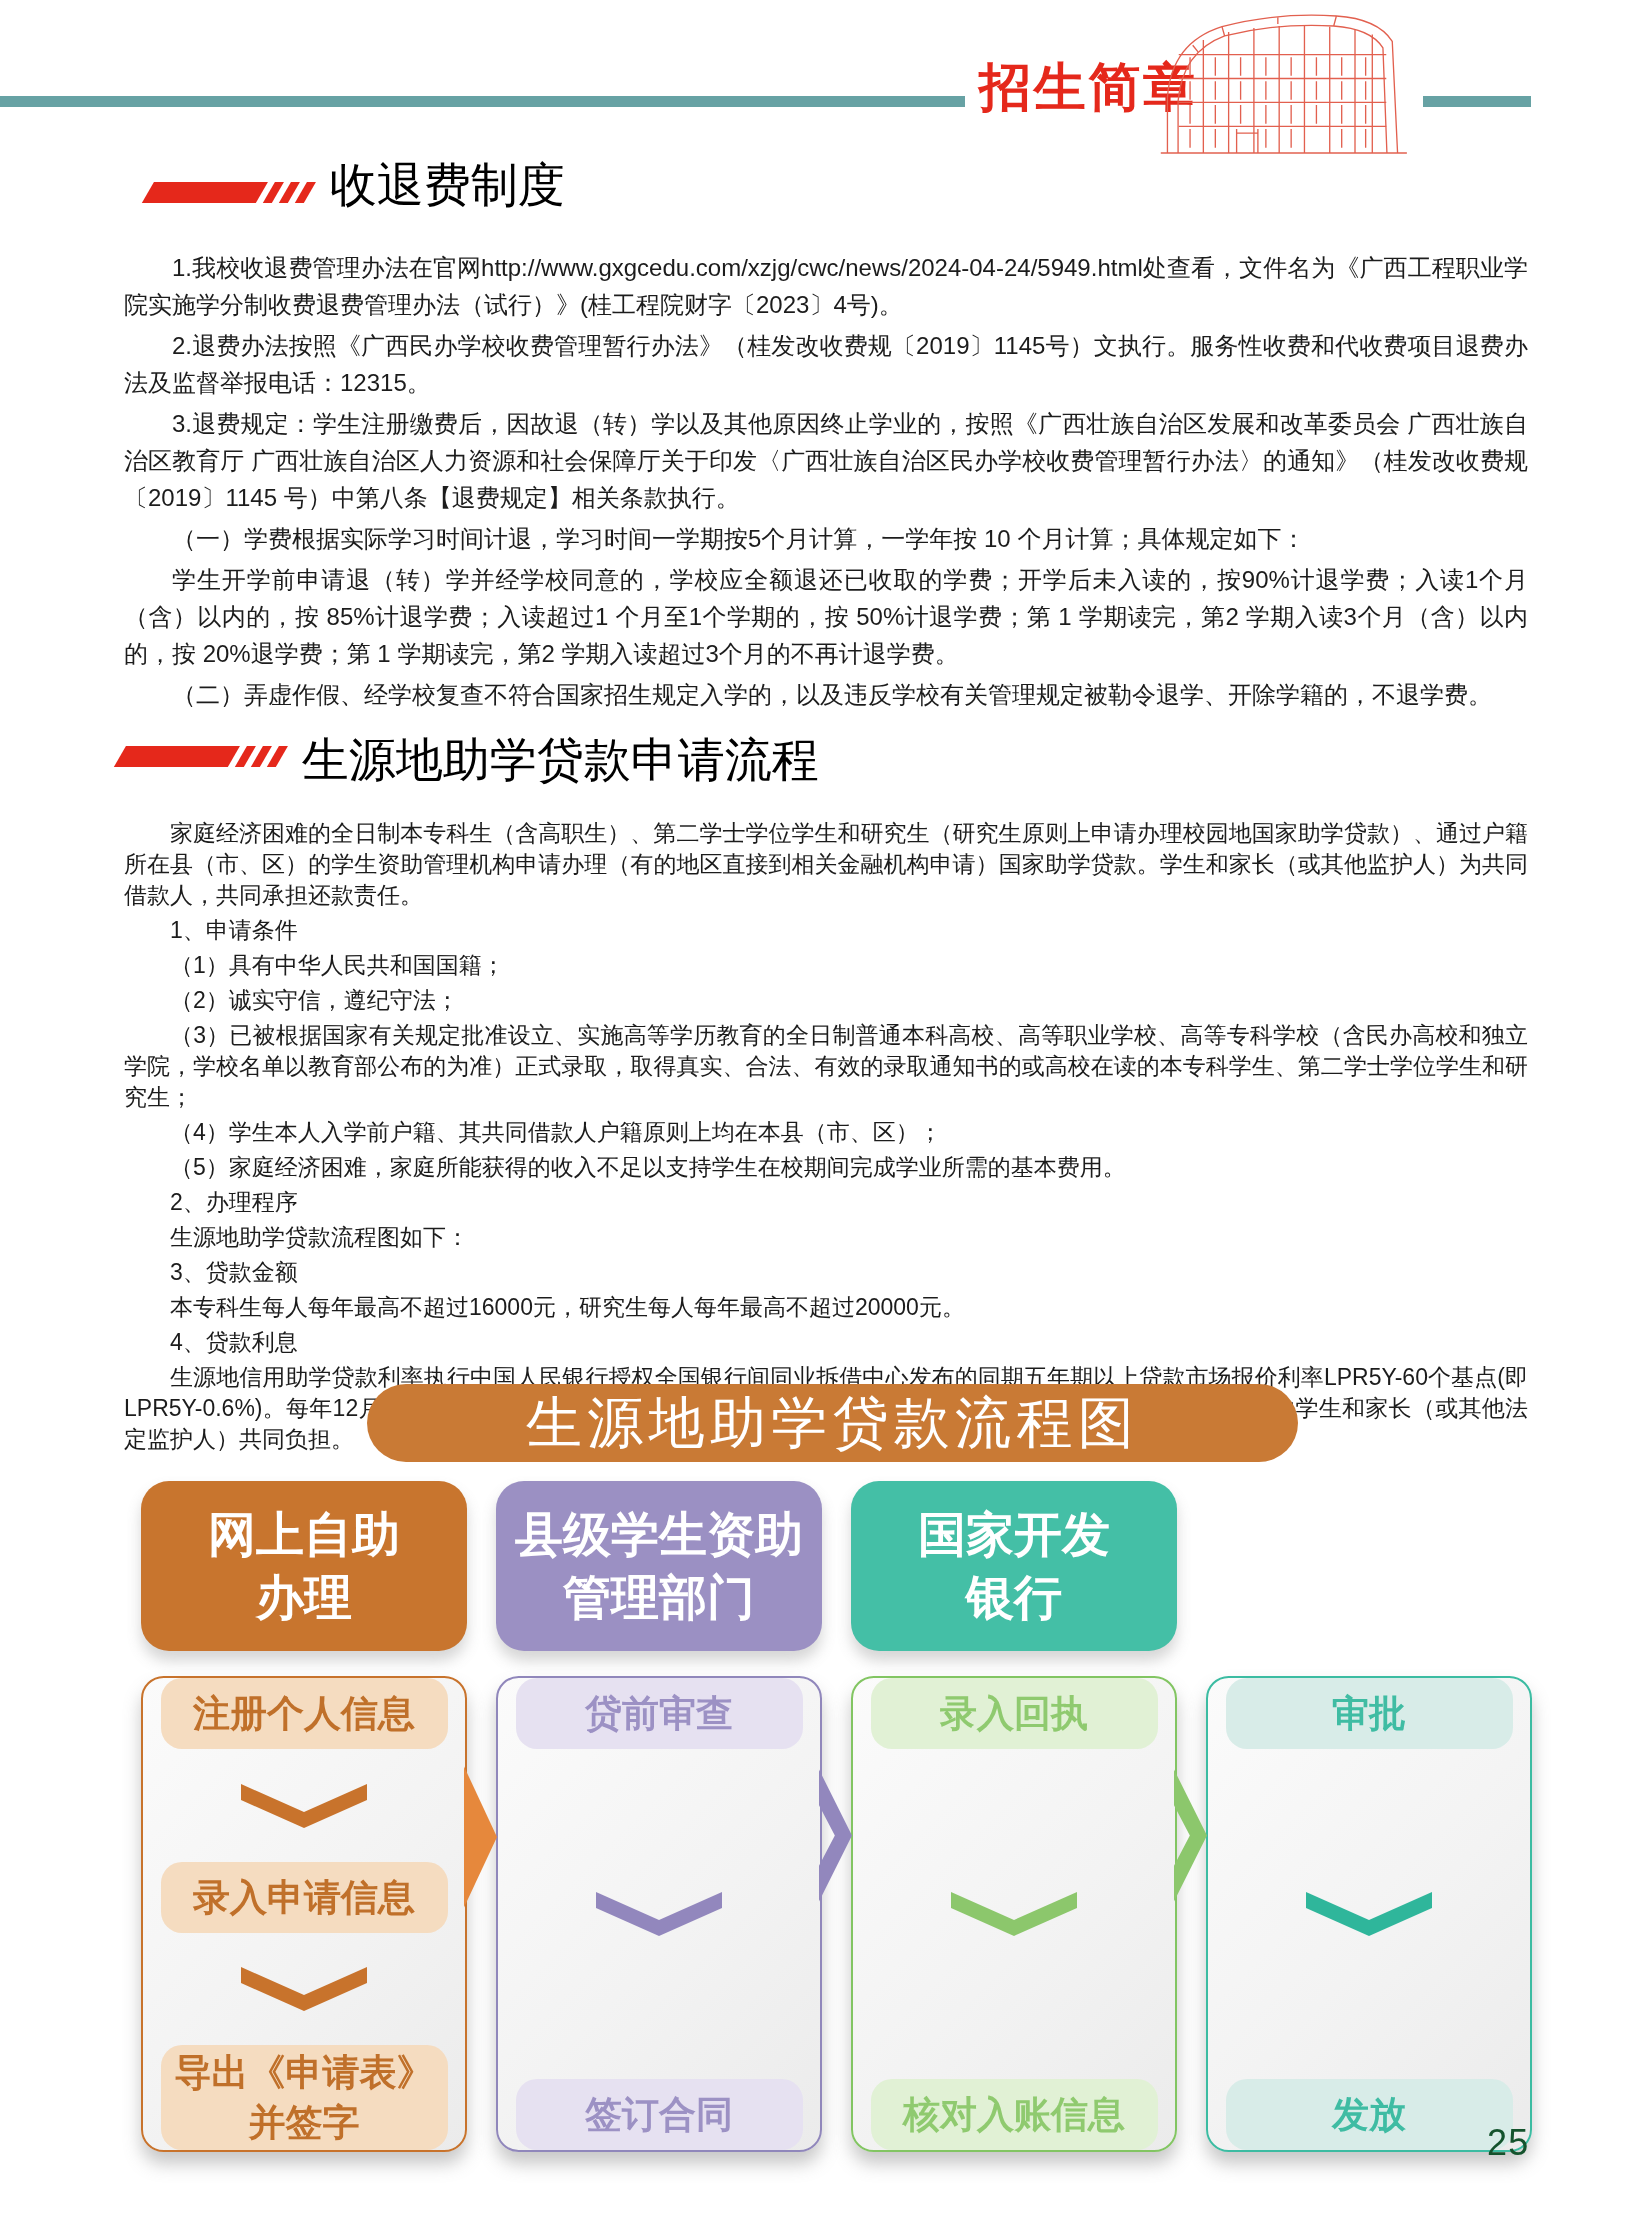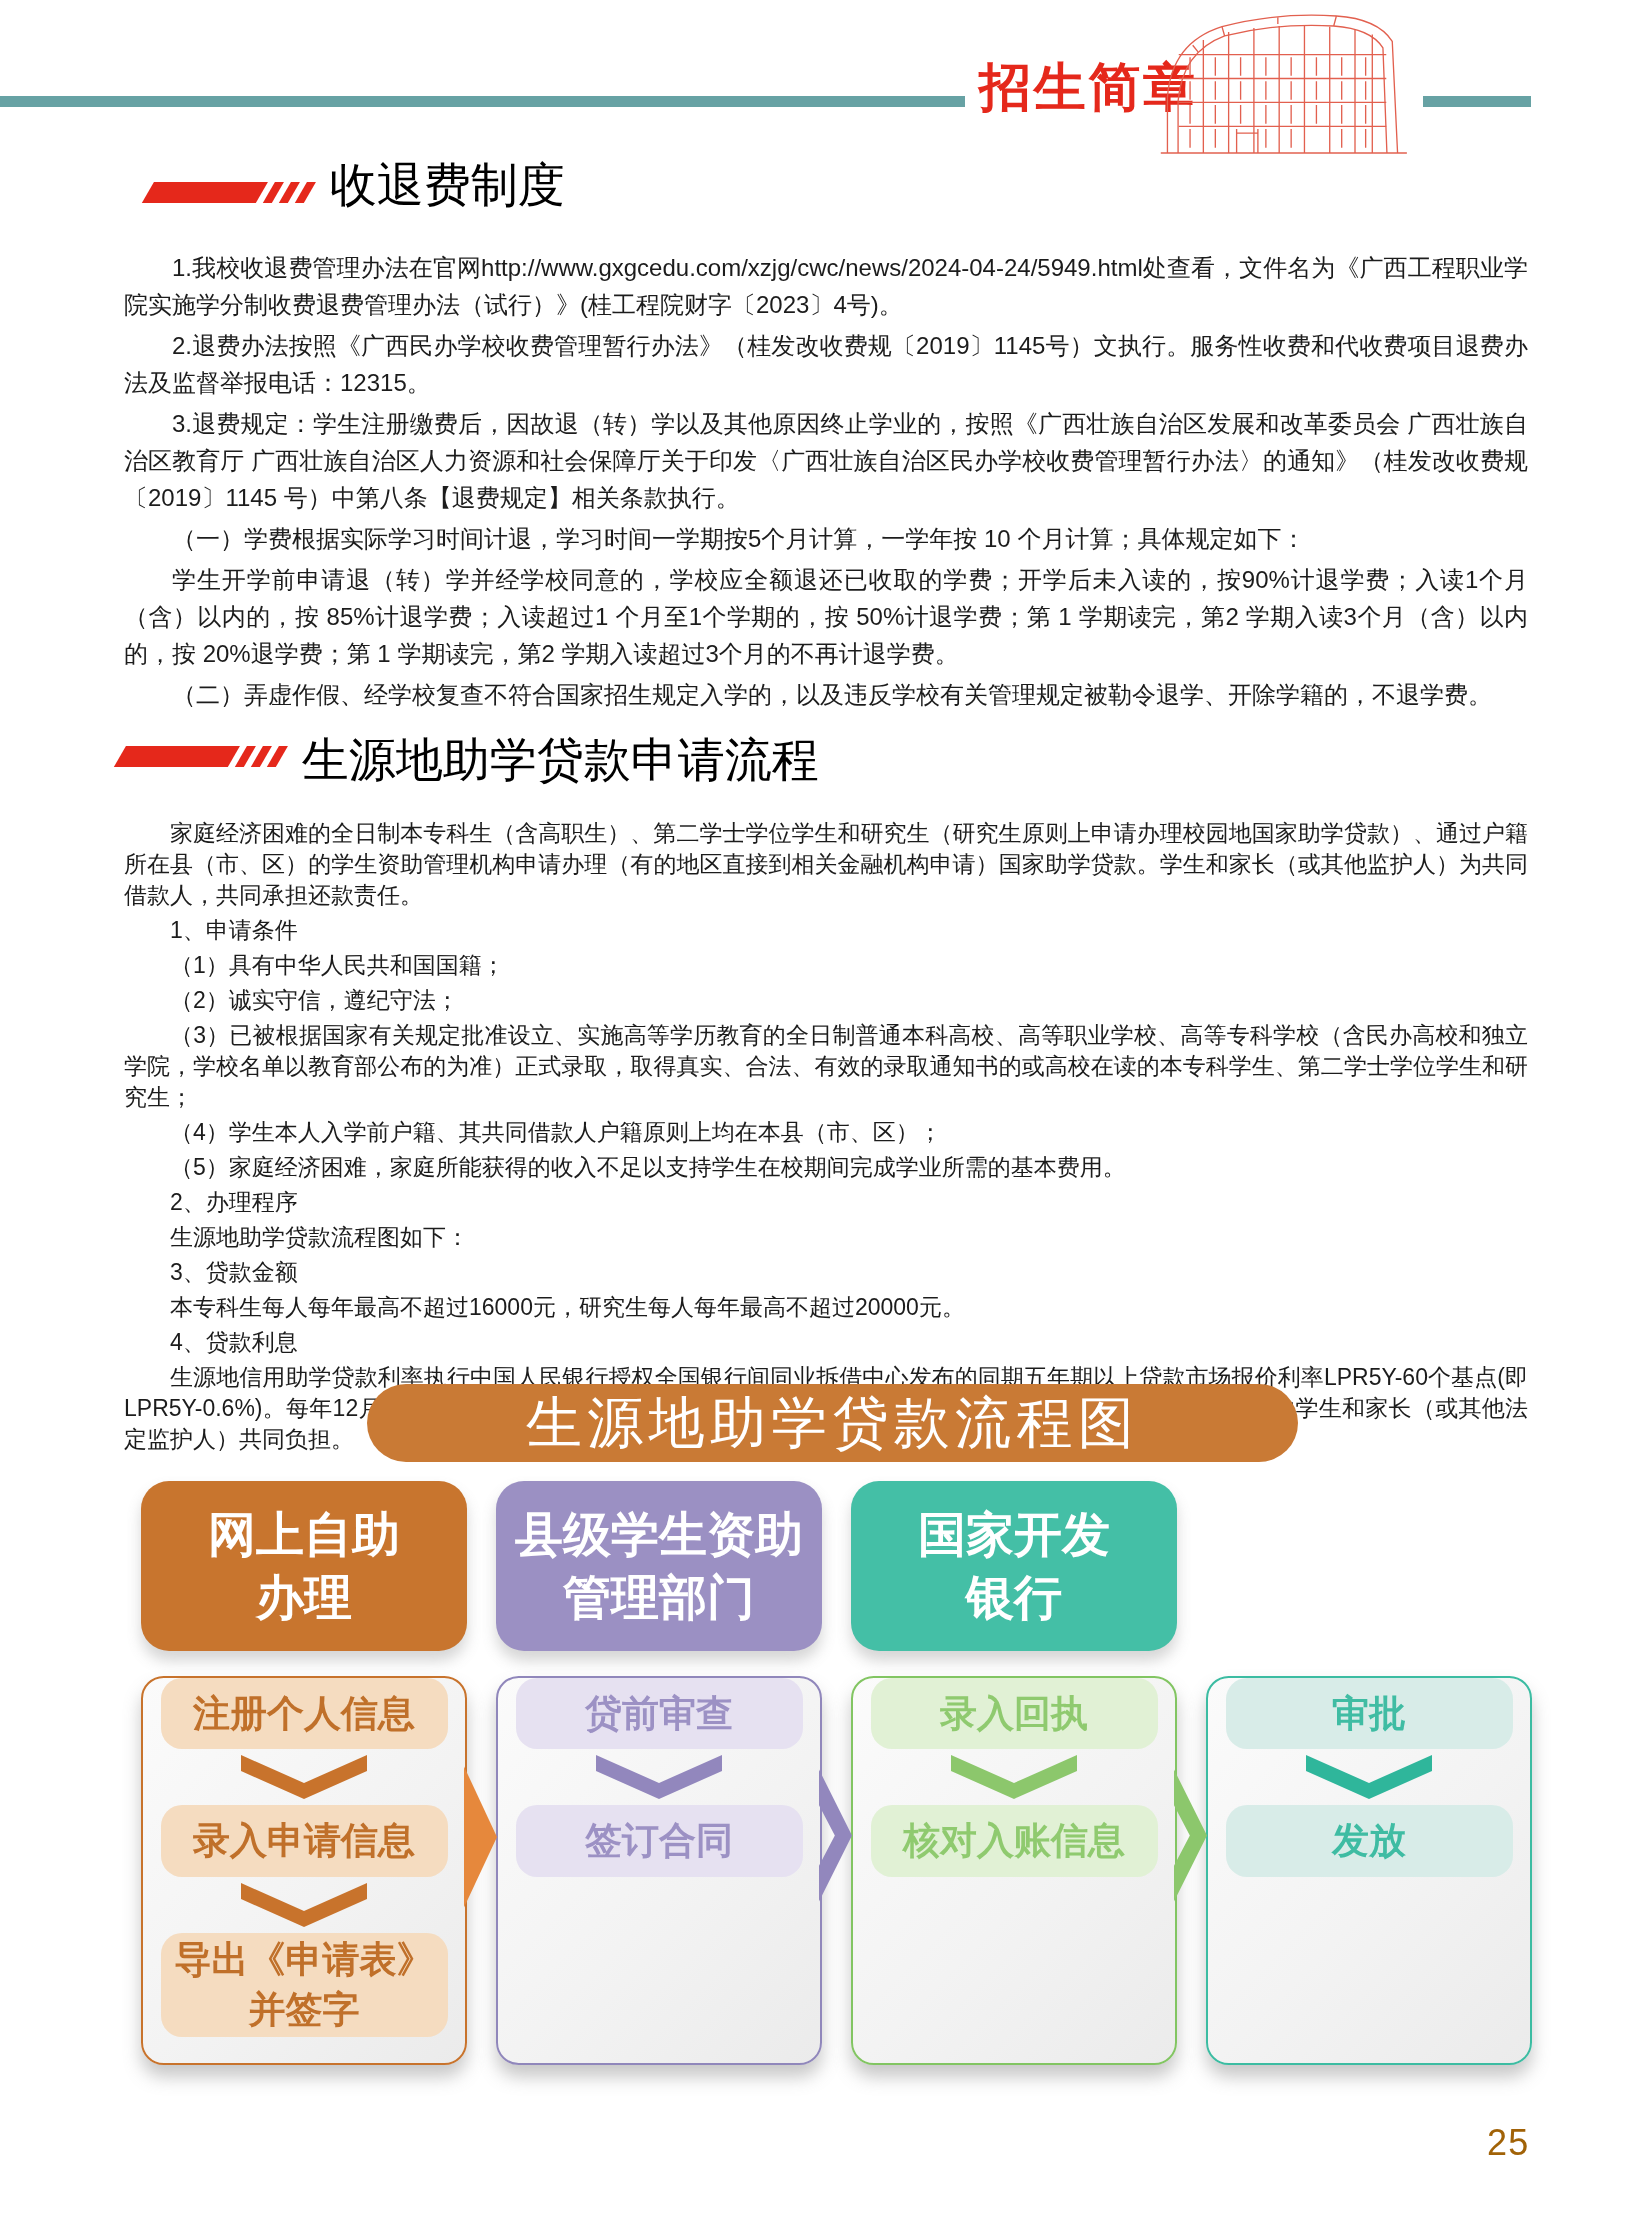--- a/index.html
+++ b/index.html
@@ -45,46 +45,46 @@
   .fc-cards{top:1676px;}
   .fc-col-header{
     width:326px; height:170px; border-radius:28px; display:flex; align-items:center; justify-content:center;
     background:var(--main); box-shadow:0 9.3px 13.3px rgba(120,120,120,.30);
   }
   .fc-col-header span{
     color:#ffffff; font-size:48px; font-weight:bold; text-align:center;
     line-height:1.32; white-space:pre-line;
   }
   .fc-card{
-    box-sizing:border-box; width:326px; height:389px; border-radius:22.6px;
+    box-sizing:border-box; width:326px; height:476px; border-radius:22.6px;
     border:2.7px solid var(--border);
     background:linear-gradient(135deg,#fbfbfb 0%,#f3f3f3 55%,#ebebeb 100%);
     box-shadow:0 12px 17.3px rgba(110,110,110,.38);
-    display:flex; flex-direction:column; align-items:center; justify-content:flex-start;
+    display:flex; flex-direction:column; align-items:center; justify-content:space-between;
   }
   .pill{
     width:287px; min-height:66px; border-radius:21px; background:var(--light);
     color:var(--text); font-size:37px; font-weight:bold; display:flex; align-items:center; justify-content:center;
     text-align:center; line-height:1.34; white-space:pre-line; padding:2.7px 0;
   }
   .chev{margin:6px 0; flex:0 0 auto;}
 
   
   .colA{--main:#c8752e; --border:#c8732c; --light:#f5dcc0; --text:#c0702a;}
   .colB{--main:#9b90c3; --border:#9087bb; --light:#e6e1f1; --text:#9c91c4;}
   .colC{--main:#9acb79; --border:#82c562; --light:#e1f1d5; --text:#8fca6f;}
   .colD{--main:#44bfa6; --border:#3cbca2; --light:#d8ece8; --text:#3fbca3;}
 
   .arrow{position:absolute;}
   .arrow-1{left:464px; top:1766px;}
   .arrow-2{left:819px; top:1769px;}
   .arrow-3{left:1174px; top:1769px;}
 
   .page-number{
-    position:absolute; left:1487px; top:2122px; font-size:36px; color:#a16207; letter-spacing:1.3px;
+    position:absolute; left:1487px; top:2122px; font-size:36px; color:#14532d; letter-spacing:1.3px;
   }
 </style>
 </head>
 <body>
 
 <div class="page">
 
   <div class="rule rule-left"></div>
   <div class="page-tag">招生简章</div>
   <svg class="building" viewBox="0 0 380 215">

